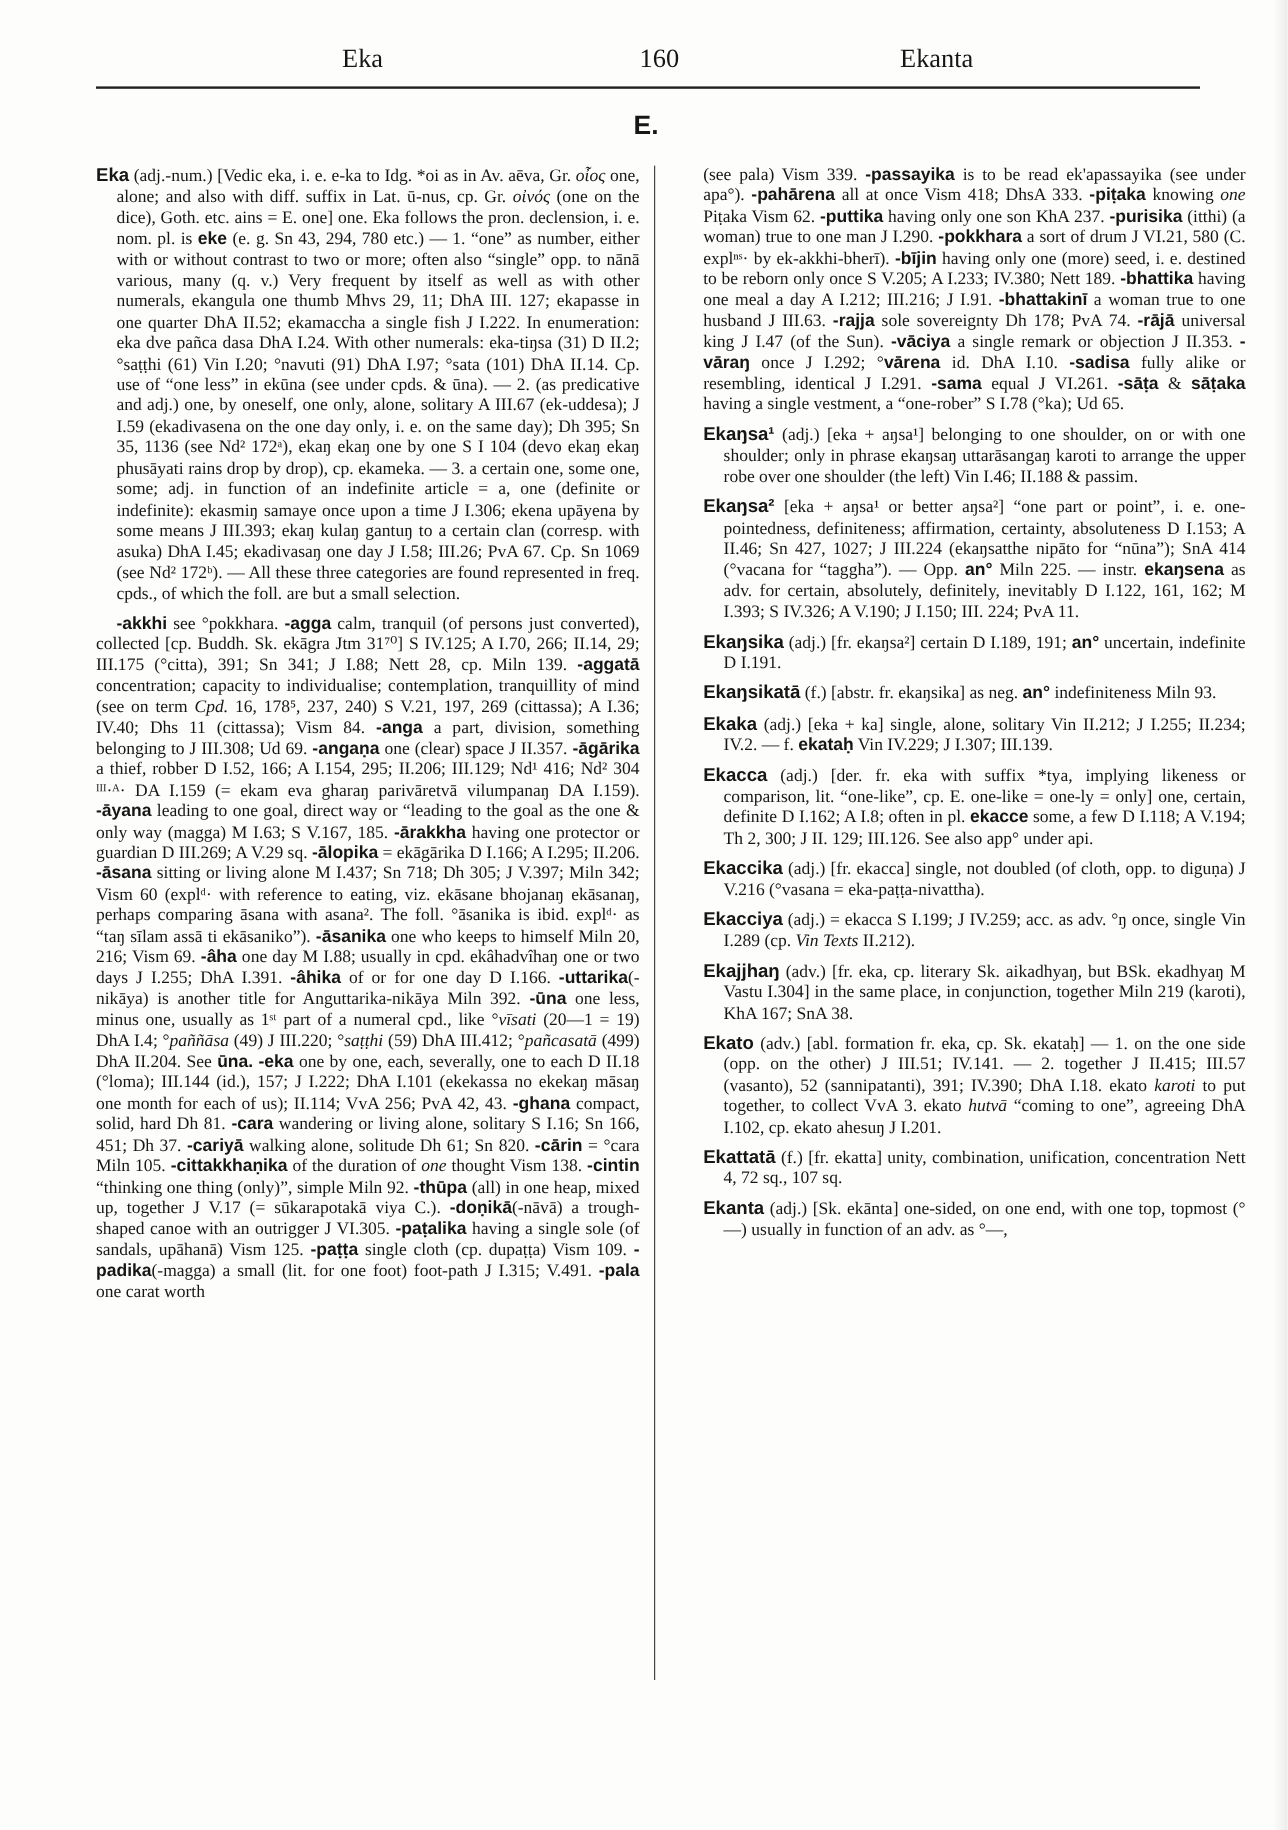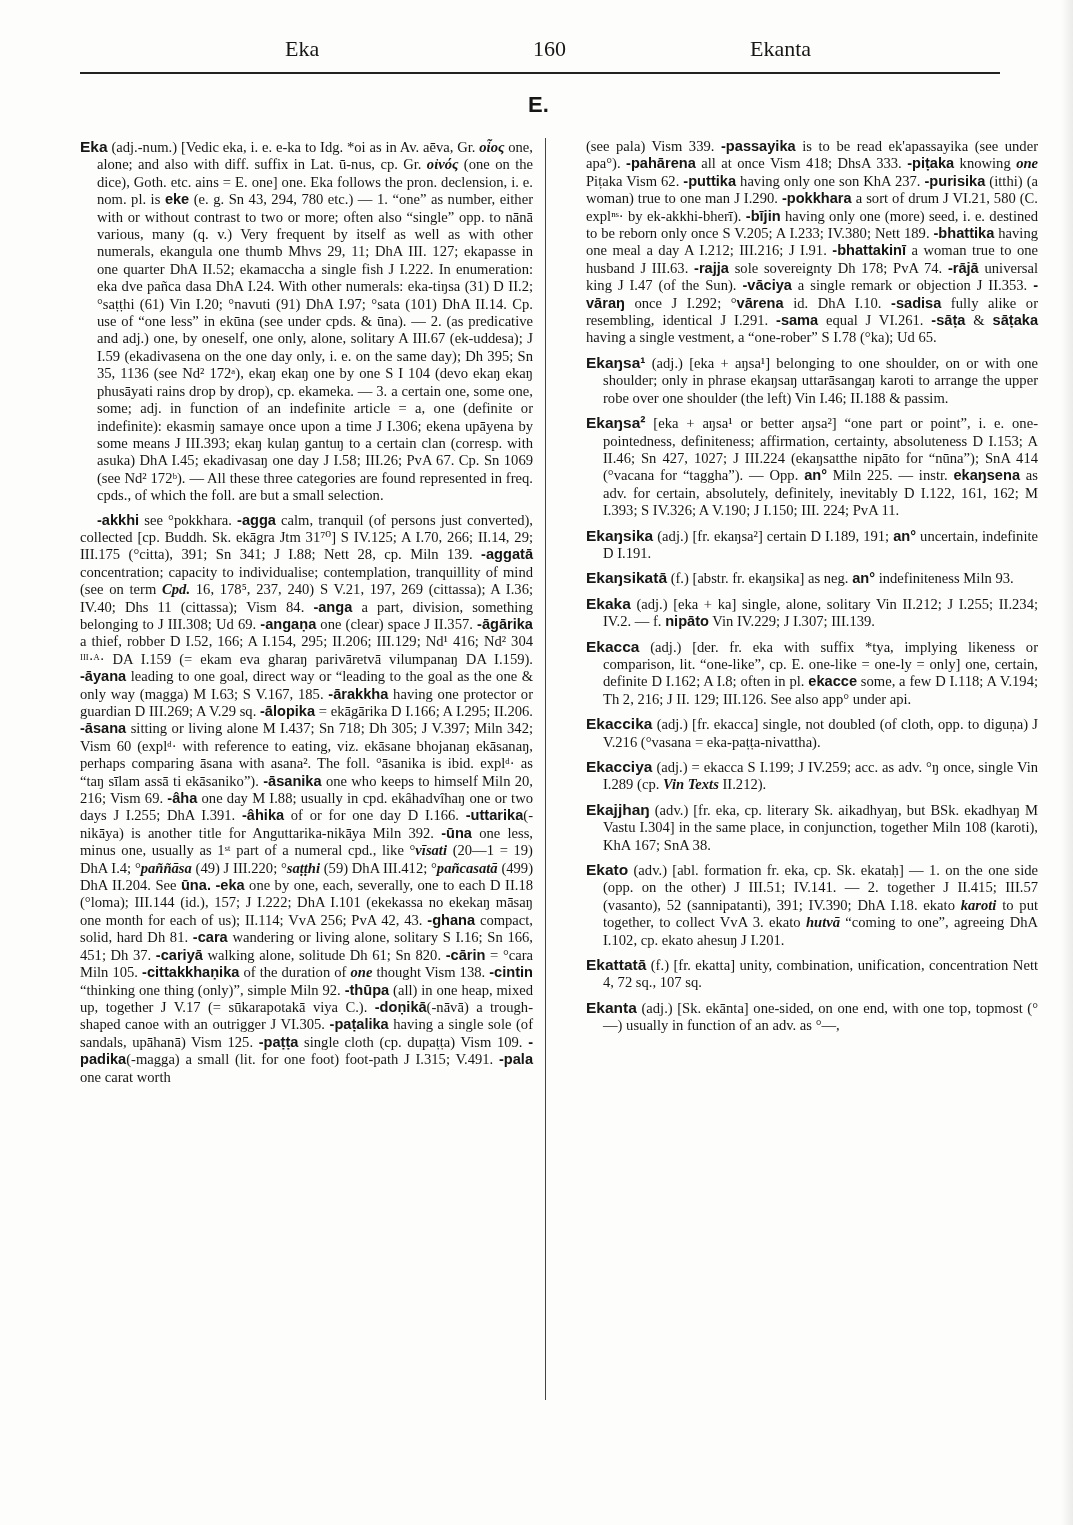--- a/index.html
+++ b/index.html
@@ -16,21 +16,21 @@
   .letter { position: absolute; top: 92px; left: 528px; font-family: "Liberation Sans", sans-serif; font-weight: bold; font-size: 22px; }
   .col { position: absolute; top: 138px; font-size: 14.6px; line-height: 17.4px; text-align: justify; hyphens: manual; }
   .col-left { left: 80px; width: 453px; }
   .col-right { left: 586px; width: 452px; }
   .col-divider { position: absolute; top: 138px; left: 545px; width: 0; height: 1262px; border-left: 1px solid #444; }
   .entry { margin: 0 0 7px 0; padding-left: 17px; text-indent: -17px; }
   .entry.cont { padding-left: 0; text-indent: 0; }
   .entry.para { padding-left: 0; text-indent: 17px; }
   .hw { font-family: "Liberation Sans", sans-serif; font-weight: bold; font-size: 15.5px; }
   .b { font-family: "Liberation Sans", sans-serif; font-weight: bold; }
-  .i { font-style: italic; font-weight: bold; }
+  .i { font-style: italic; }
   .page-edge { position: absolute; top: 0; right: 0; width: 12px; height: 1525px; background: linear-gradient(to right, #fdfdfb, #ececea); }
 </style>
 </head>
 <body>
 
 <div class="page">
   <div class="running-head">
     <span class="rh rh-left">Eka</span>
     <span class="rh rh-center">160</span>
     <span class="rh rh-right">Ekanta</span>
@@ -42,24 +42,24 @@
       <p class="entry"><span class="hw">Eka</span><span> (adj.-num.) [Vedic eka, i. e. e-ka to Idg. *oi as in Av. aēva, Gr. </span><span class="i">οἶος</span><span> one, alone; and also with diff. suffix in Lat. ū-nus, cp. Gr. </span><span class="i">οἰνός</span><span> (one on the dice), Goth. etc. ains = E. one] one. Eka follows the pron. declension, i. e. nom. pl. is </span><span class="b">eke</span><span> (e. g. Sn 43, 294, 780 etc.) — 1. “one” as number, either with or without contrast to two or more; often also “single” opp. to nānā various, many (q. v.) Very frequent by itself as well as with other numerals, ekangula one thumb Mhvs 29, 11; DhA III. 127; ekapasse in one quarter DhA II.52; ekamaccha a single fish J I.222. In enumeration: eka dve pañca dasa DhA I.24. With other numerals: eka-tiŋsa (31) D II.2; °saṭṭhi (61) Vin I.20; °navuti (91) DhA I.97; °sata (101) DhA II.14. Cp. use of “one less” in ekūna (see under cpds. &amp; ūna). — 2. (as predicative and adj.) one, by oneself, one only, alone, solitary A III.67 (ek-uddesa); J I.59 (ekadivasena on the one day only, i. e. on the same day); Dh 395; Sn 35, 1136 (see Nd² 172ᵃ), ekaŋ ekaŋ one by one S I 104 (devo ekaŋ ekaŋ phusāyati rains drop by drop), cp. ekameka. — 3. a certain one, some one, some; adj. in function of an indefinite article = a, one (definite or indefinite): ekasmiŋ samaye once upon a time J I.306; ekena upāyena by some means J III.393; ekaŋ kulaŋ gantuŋ to a certain clan (corresp. with asuka) DhA I.45; ekadivasaŋ one day J I.58; III.26; PvA 67. Cp. Sn 1069 (see Nd² 172ᵇ). — All these three categories are found represented in freq. cpds., of which the foll. are but a small selection.</span></p>
       <p class="entry para"><span class="b">-akkhi</span><span> see °pokkhara. </span><span class="b">-agga</span><span> calm, tranquil (of persons just converted), collected [cp. Buddh. Sk. ekāgra Jtm 31⁷⁰] S IV.125; A I.70, 266; II.14, 29; III.175 (°citta), 391; Sn 341; J I.88; Nett 28, cp. Miln 139. </span><span class="b">-aggatā</span><span> concentration; capacity to individualise; contemplation, tranquillity of mind (see on term </span><span class="i">Cpd.</span><span> 16, 178⁵, 237, 240) S V.21, 197, 269 (cittassa); A I.36; IV.40; Dhs 11 (cittassa); Vism 84. </span><span class="b">-anga</span><span> a part, division, something belonging to J III.308; Ud 69. </span><span class="b">-angaṇa</span><span> one (clear) space J II.357. </span><span class="b">-āgārika</span><span> a thief, robber D I.52, 166; A I.154, 295; II.206; III.129; Nd¹ 416; Nd² 304 ᴵᴵᴵ·ᴬ· DA I.159 (= ekam eva gharaŋ parivāretvā vilumpanaŋ DA I.159). </span><span class="b">-āyana</span><span> leading to one goal, direct way or “leading to the goal as the one &amp; only way (magga) M I.63; S V.167, 185. </span><span class="b">-ārakkha</span><span> having one protector or guardian D III.269; A V.29 sq. </span><span class="b">-ālopika</span><span> = ekāgārika D I.166; A I.295; II.206. </span><span class="b">-āsana</span><span> sitting or living alone M I.437; Sn 718; Dh 305; J V.397; Miln 342; Vism 60 (explᵈ· with reference to eating, viz. ekāsane bhojanaŋ ekāsanaŋ, perhaps comparing āsana with asana². The foll. °āsanika is ibid. explᵈ· as “taŋ sīlam assā ti ekāsaniko”). </span><span class="b">-āsanika</span><span> one who keeps to himself Miln 20, 216; Vism 69. </span><span class="b">-âha</span><span> one day M I.88; usually in cpd. ekâhadvîhaŋ one or two days J I.255; DhA I.391. </span><span class="b">-âhika</span><span> of or for one day D I.166. </span><span class="b">-uttarika</span><span>(-nikāya) is another title for Anguttarika-nikāya Miln 392. </span><span class="b">-ūna</span><span> one less, minus one, usually as 1ˢᵗ part of a numeral cpd., like °</span><span class="i">vīsati</span><span> (20—1 = 19) DhA I.4; °</span><span class="i">paññāsa</span><span> (49) J III.220; °</span><span class="i">saṭṭhi</span><span> (59) DhA III.412; °</span><span class="i">pañcasatā</span><span> (499) DhA II.204. See </span><span class="b">ūna.</span><span> </span><span class="b">-eka</span><span> one by one, each, severally, one to each D II.18 (°loma); III.144 (id.), 157; J I.222; DhA I.101 (ekekassa no ekekaŋ māsaŋ one month for each of us); II.114; VvA 256; PvA 42, 43. </span><span class="b">-ghana</span><span> compact, solid, hard Dh 81. </span><span class="b">-cara</span><span> wandering or living alone, solitary S I.16; Sn 166, 451; Dh 37. </span><span class="b">-cariyā</span><span> walking alone, solitude Dh 61; Sn 820. </span><span class="b">-cārin</span><span> = °cara Miln 105. </span><span class="b">-cittakkhaṇika</span><span> of the duration of </span><span class="i">one</span><span> thought Vism 138. </span><span class="b">-cintin</span><span> “thinking one thing (only)”, simple Miln 92. </span><span class="b">-thūpa</span><span> (all) in one heap, mixed up, together J V.17 (= sūkarapotakā viya C.). </span><span class="b">-doṇikā</span><span>(-nāvā) a trough-shaped canoe with an outrigger J VI.305. </span><span class="b">-paṭalika</span><span> having a single sole (of sandals, upāhanā) Vism 125. </span><span class="b">-paṭṭa</span><span> single cloth (cp. dupaṭṭa) Vism 109. </span><span class="b">-padika</span><span>(-magga) a small (lit. for one foot) foot-path J I.315; V.491. </span><span class="b">-pala</span><span> one carat worth</span></p>
     </div>
   <div class="col-divider"></div>
   <div class="col col-right">
       <p class="entry cont"><span>(see pala) Vism 339. </span><span class="b">-passayika</span><span> is to be read ek'apassayika (see under apa°). </span><span class="b">-pahārena</span><span> all at once Vism 418; DhsA 333. </span><span class="b">-piṭaka</span><span> knowing </span><span class="i">one</span><span> Piṭaka Vism 62. </span><span class="b">-puttika</span><span> having only one son KhA 237. </span><span class="b">-purisika</span><span> (itthi) (a woman) true to one man J I.290. </span><span class="b">-pokkhara</span><span> a sort of drum J VI.21, 580 (C. explⁿˢ· by ek-akkhi-bherī). </span><span class="b">-bījin</span><span> having only one (more) seed, i. e. destined to be reborn only once S V.205; A I.233; IV.380; Nett 189. </span><span class="b">-bhattika</span><span> having one meal a day A I.212; III.216; J I.91. </span><span class="b">-bhattakinī</span><span> a woman true to one husband J III.63. </span><span class="b">-rajja</span><span> sole sovereignty Dh 178; PvA 74. </span><span class="b">-rājā</span><span> universal king J I.47 (of the Sun). </span><span class="b">-vāciya</span><span> a single remark or objection J II.353. </span><span class="b">-vāraŋ</span><span> once J I.292; °</span><span class="b">vārena</span><span> id. DhA I.10. </span><span class="b">-sadisa</span><span> fully alike or resembling, identical J I.291. </span><span class="b">-sama</span><span> equal J VI.261. </span><span class="b">-sāṭa</span><span> &amp; </span><span class="b">sāṭaka</span><span> having a single vestment, a “one-rober” S I.78 (°ka); Ud 65.</span></p>
       <p class="entry"><span class="hw">Ekaŋsa¹</span><span> (adj.) [eka + aŋsa¹] belonging to one shoulder, on or with one shoulder; only in phrase ekaŋsaŋ uttarāsangaŋ karoti to arrange the upper robe over one shoulder (the left) Vin I.46; II.188 &amp; passim.</span></p>
       <p class="entry"><span class="hw">Ekaŋsa²</span><span> [eka + aŋsa¹ or better aŋsa²] “one part or point”, i. e. one-pointedness, definiteness; affirmation, certainty, absoluteness D I.153; A II.46; Sn 427, 1027; J III.224 (ekaŋsatthe nipāto for “nūna”); SnA 414 (°vacana for “taggha”). — Opp. </span><span class="b">an°</span><span> Miln 225. — instr. </span><span class="b">ekaŋsena</span><span> as adv. for certain, absolutely, definitely, inevitably D I.122, 161, 162; M I.393; S IV.326; A V.190; J I.150; III. 224; PvA 11.</span></p>
       <p class="entry"><span class="hw">Ekaŋsika</span><span> (adj.) [fr. ekaŋsa²] certain D I.189, 191; </span><span class="b">an°</span><span> uncertain, indefinite D I.191.</span></p>
       <p class="entry"><span class="hw">Ekaŋsikatā</span><span> (f.) [abstr. fr. ekaŋsika] as neg. </span><span class="b">an°</span><span> indefiniteness Miln 93.</span></p>
-      <p class="entry"><span class="hw">Ekaka</span><span> (adj.) [eka + ka] single, alone, solitary Vin II.212; J I.255; II.234; IV.2. — f. </span><span class="b">nipāto</span><span> Vin IV.229; J I.307; III.139.</span></p>
-      <p class="entry"><span class="hw">Ekacca</span><span> (adj.) [der. fr. eka with suffix *tya, implying likeness or comparison, lit. “one-like”, cp. E. one-like = one-ly = only] one, certain, definite D I.162; A I.8; often in pl. </span><span class="b">ekacce</span><span> some, a few D I.118; A V.194; Th 2, 216; J II. 129; III.126. See also app° under api.</span></p>
+      <p class="entry"><span class="hw">Ekaka</span><span> (adj.) [eka + ka] single, alone, solitary Vin II.212; J I.255; II.234; IV.2. — f. </span><span class="b">ekataḥ</span><span> Vin IV.229; J I.307; III.139.</span></p>
+      <p class="entry"><span class="hw">Ekacca</span><span> (adj.) [der. fr. eka with suffix *tya, implying likeness or comparison, lit. “one-like”, cp. E. one-like = one-ly = only] one, certain, definite D I.162; A I.8; often in pl. </span><span class="b">ekacce</span><span> some, a few D I.118; A V.194; Th 2, 300; J II. 129; III.126. See also app° under api.</span></p>
       <p class="entry"><span class="hw">Ekaccika</span><span> (adj.) [fr. ekacca] single, not doubled (of cloth, opp. to diguṇa) J V.216 (°vasana = eka-paṭṭa-nivattha).</span></p>
       <p class="entry"><span class="hw">Ekacciya</span><span> (adj.) = ekacca S I.199; J IV.259; acc. as adv. °ŋ once, single Vin I.289 (cp. </span><span class="i">Vin Texts</span><span> II.212).</span></p>
-      <p class="entry"><span class="hw">Ekajjhaŋ</span><span> (adv.) [fr. eka, cp. literary Sk. aikadhyaŋ, but BSk. ekadhyaŋ M Vastu I.304] in the same place, in conjunction, together Miln 108 (karoti), KhA 167; SnA 38.</span></p>
+      <p class="entry"><span class="hw">Ekajjhaŋ</span><span> (adv.) [fr. eka, cp. literary Sk. aikadhyaŋ, but BSk. ekadhyaŋ M Vastu I.304] in the same place, in conjunction, together Miln 219 (karoti), KhA 167; SnA 38.</span></p>
       <p class="entry"><span class="hw">Ekato</span><span> (adv.) [abl. formation fr. eka, cp. Sk. ekataḥ] — 1. on the one side (opp. on the other) J III.51; IV.141. — 2. together J II.415; III.57 (vasanto), 52 (sannipatanti), 391; IV.390; DhA I.18. ekato </span><span class="i">karoti</span><span> to put together, to collect VvA 3. ekato </span><span class="i">hutvā</span><span> “coming to one”, agreeing DhA I.102, cp. ekato ahesuŋ J I.201.</span></p>
       <p class="entry"><span class="hw">Ekattatā</span><span> (f.) [fr. ekatta] unity, combination, unification, concentration Nett 4, 72 sq., 107 sq.</span></p>
       <p class="entry"><span class="hw">Ekanta</span><span> (adj.) [Sk. ekānta] one-sided, on one end, with one top, topmost (°—) usually in function of an adv. as °—,</span></p>
     </div>
 
   <div class="page-edge"></div>
 </div>
 
 </body></html>

